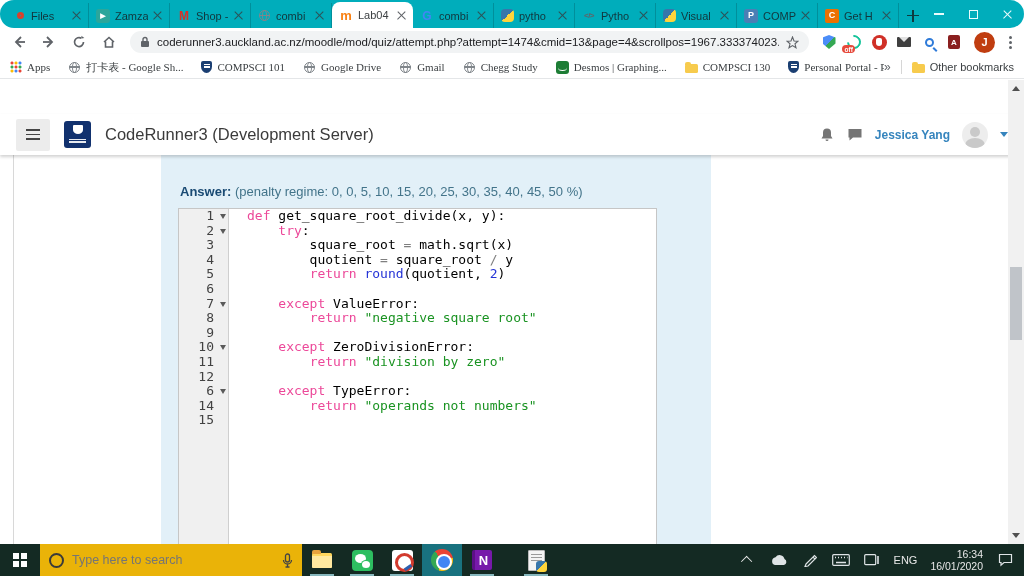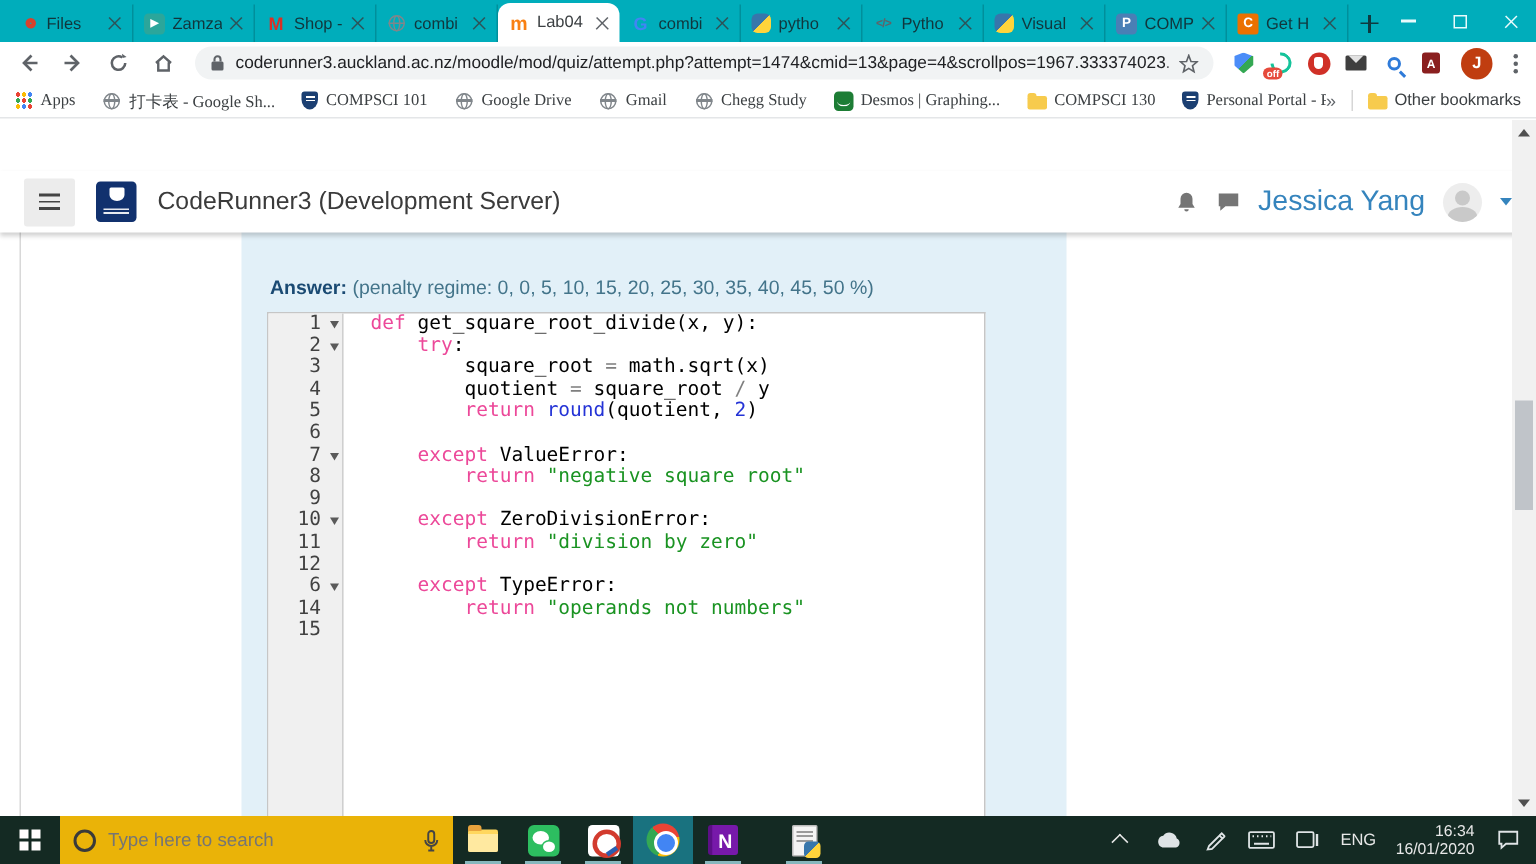--- a/index.html
+++ b/index.html
@@ -2,21 +2,21 @@
 <html><head>
 <meta charset="utf-8">
 <style>
   *{box-sizing:border-box;margin:0;padding:0;}
   html,body{background:#fff;}
   .screen{position:relative;width:1024px;height:576px;overflow:hidden;
     font-family:"Liberation Sans",sans-serif;background:#fff;}
 
   
   .tabstrip{position:absolute;top:0;left:0;right:0;height:28px;background:#00adbb;
-    display:flex;align-items:flex-end;padding-left:8px;}
+    display:flex;align-items:flex-end;padding-left:8px;border-radius:14px;}
   .tab-list{display:flex;align-items:flex-end;height:28px;}
   .tab{height:25px;width:81px;display:flex;align-items:center;gap:5px;padding:0 7px;
     font-size:11px;color:#11363c;position:relative;flex:none;}
   .tab:not(.active){border-right:1px solid rgba(0,65,72,.28);}
   .tab.active{background:#fff;border-radius:8px 8px 0 0;color:#3c4043;height:26px;border-right:none;}
   .tab-label{flex:1;overflow:hidden;white-space:nowrap;}
   .x-icon{position:relative;width:9px;height:9px;flex:none;}
   .x-icon::before,.x-icon::after{content:"";position:absolute;left:-1px;top:4px;width:11px;height:1.4px;background:#2c5358;}
   .x-icon::before{transform:rotate(45deg);} .x-icon::after{transform:rotate(-45deg);}
   .tab.active .x-icon::before,.tab.active .x-icon::after{background:#5f6368;}
@@ -105,21 +105,21 @@
   .hamburger{width:34px;height:32px;background:#ececec;display:flex;flex-direction:column;gap:3px;
     align-items:center;justify-content:center;border-radius:2px;flex:none;}
   .hamburger i{width:14px;height:1.8px;background:#444;}
   .uoa-logo{width:27px;height:27px;background:#11316e;border-radius:3px;position:relative;flex:none;}
   .uoa-logo::before{content:"";position:absolute;left:8.5px;top:4px;width:10px;height:9px;background:#fff;
     border-radius:1px 1px 50% 50%/1px 1px 45% 45%;}
   .uoa-logo::after{content:"";position:absolute;left:5px;bottom:4px;right:5px;height:5px;background:
     linear-gradient(#fff 0 1.2px,transparent 1.2px 2.4px,#fff 2.4px 3.6px,transparent 3.6px 4.8px,#fff 4.8px);opacity:.9;}
   .mtitle{font-size:16.5px;color:#3b3b3b;}
   .mh-right{margin-left:auto;display:flex;align-items:center;gap:12px;}
-  .muser{color:#3584bd;font-size:19px;}
+  .muser{color:#3584bd;font-size:12px;font-weight:bold;}
   .mavatar{width:26px;height:26px;border-radius:50%;background:#ededed;position:relative;overflow:hidden;flex:none;}
   .mavatar::before{content:"";position:absolute;left:8px;top:5px;width:10px;height:10px;border-radius:50%;background:#c9c9c9;}
   .mavatar::after{content:"";position:absolute;left:3px;top:16px;width:20px;height:14px;border-radius:50%;background:#c9c9c9;}
   .caret-down{width:0;height:0;border-left:4.5px solid transparent;border-right:4.5px solid transparent;border-top:5.5px solid #3584bd;}
 
   
   .content{position:absolute;top:121px;left:0;right:0;bottom:32px;background:#fff;}
   .vrule{position:absolute;width:1px;background:#d8d8d8;top:0;bottom:0;}
   .question-box{position:absolute;left:161px;top:0;width:550px;bottom:0;background:#e2f0f8;}
   .test-cell{position:absolute;top:1px;height:27px;border:1px solid #bcc0c3;

